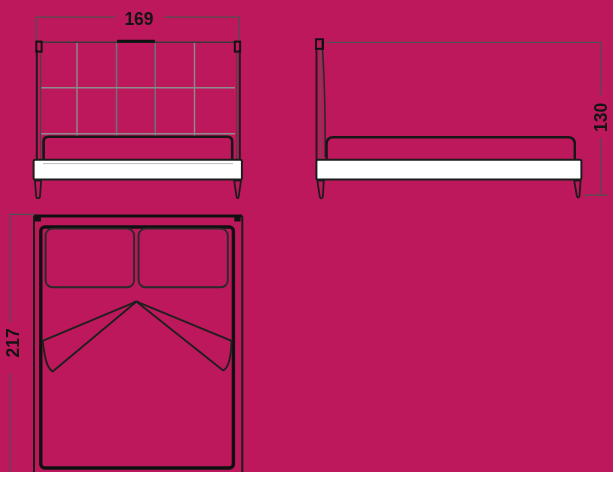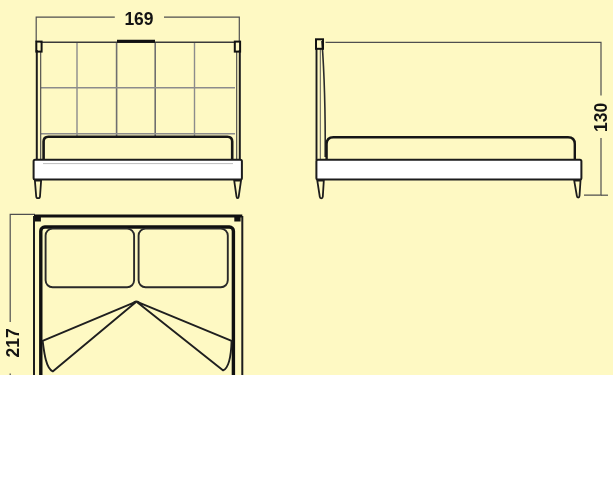--- a/index.html
+++ b/index.html
@@ -1,16 +1,16 @@
 <!DOCTYPE html>
 <html><head>
 <meta charset="utf-8">
 <style>
   html,body{margin:0;padding:0;background:#ffffff;}
-  #canvas{position:relative;width:613px;height:375px;background:#fef9c3;overflow:hidden;}
+  #canvas{position:relative;width:613px;height:472px;background:#be185d;overflow:hidden;}
   svg{position:absolute;top:0;left:0;}
   text{font-family:"Liberation Sans", sans-serif;font-weight:bold;fill:#141414;}
 </style>
 </head>
 <body>
 <div id="canvas">
 <svg width="613" height="492" viewBox="0 0 613 492" fill="none">
 
   <g stroke="#4f4f4f" stroke-width="1.2">
     <path d="M36.2 41.8 L36.2 17.2 L114.8 17.2"></path>

